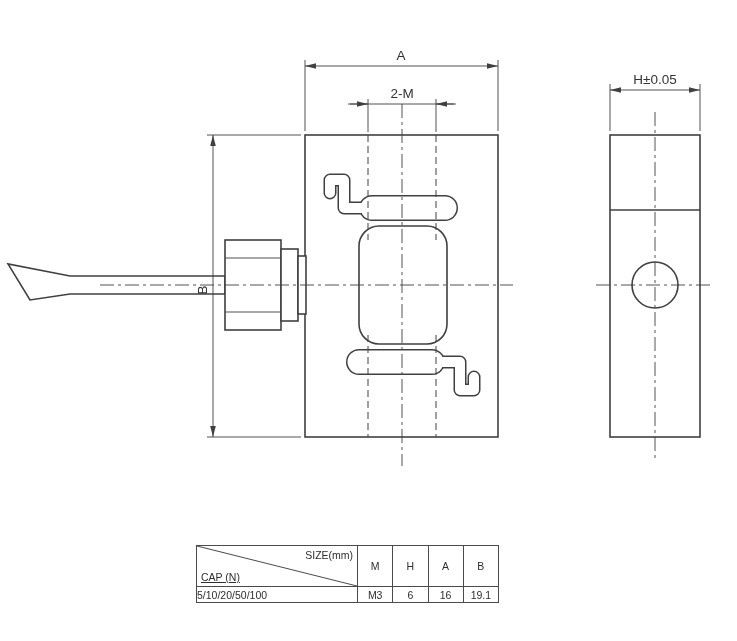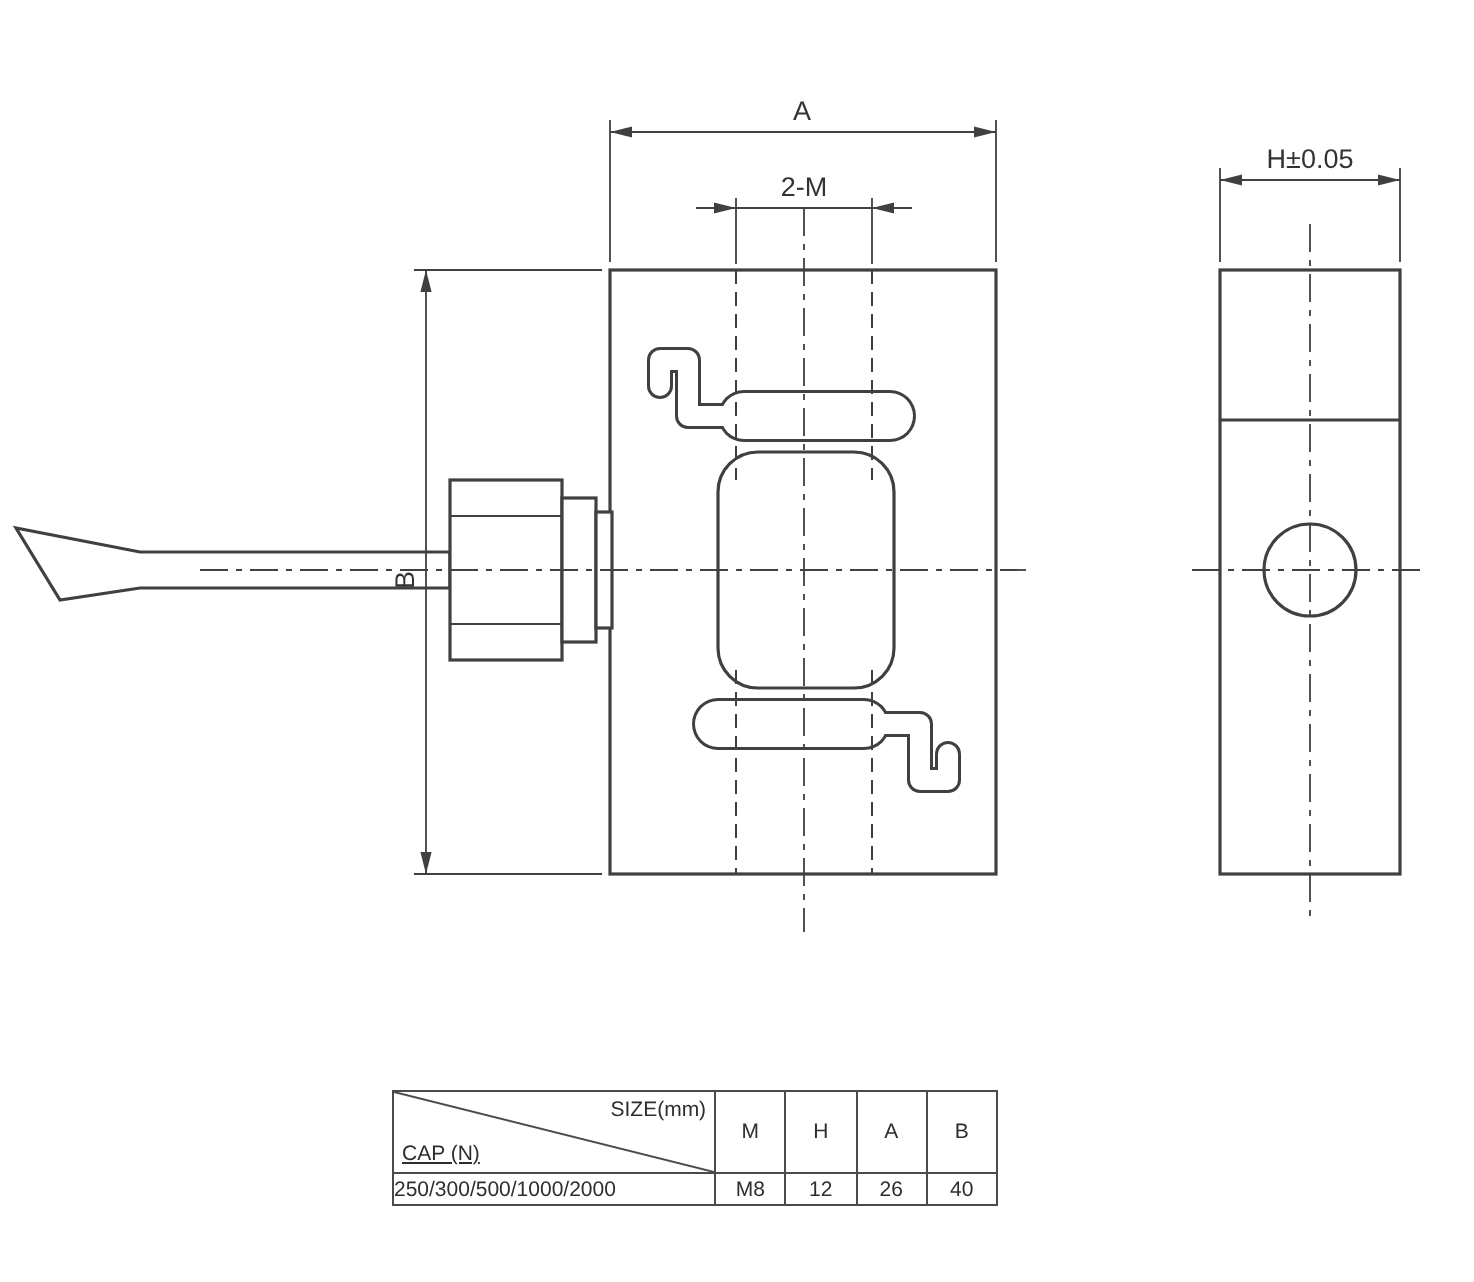--- a/index.html
+++ b/index.html
@@ -151,22 +151,22 @@
           </div>
         </th>
         <th class="col-hdr">M</th>
         <th class="col-hdr">H</th>
         <th class="col-hdr">A</th>
         <th class="col-hdr">B</th>
       </tr>
     </thead>
     <tbody>
       <tr class="data-row">
-        <td class="cap-cell">250/300/500/1000/2000</td>
-        <td class="num-cell">M8</td>
-        <td class="num-cell">12</td>
-        <td class="num-cell">26</td>
-        <td class="num-cell">40</td>
+        <td class="cap-cell">5/10/20/50/100</td>
+        <td class="num-cell">M3</td>
+        <td class="num-cell">6</td>
+        <td class="num-cell">16</td>
+        <td class="num-cell">19.1</td>
       </tr>
     </tbody>
   </table>
 
 </div>
 
 </body></html>

